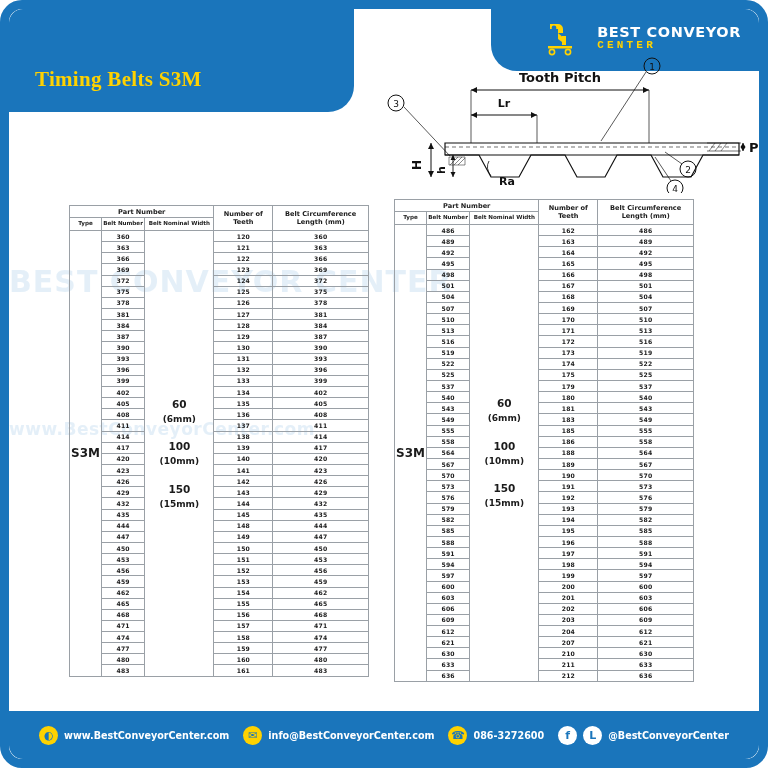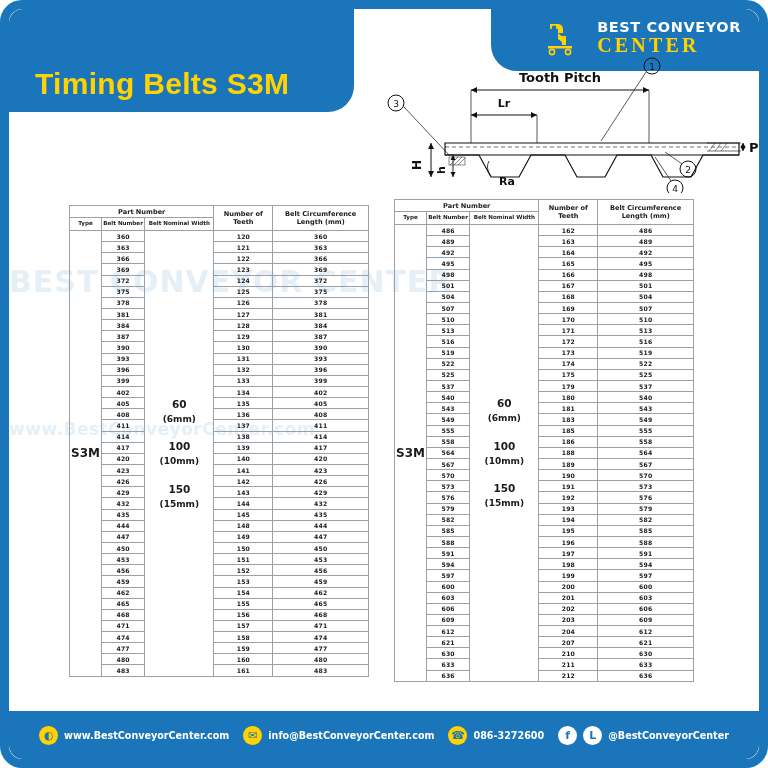--- a/index.html
+++ b/index.html
@@ -28,43 +28,43 @@
 
   
   .hdr-left {
     position:absolute; left:0; top:0;
     width:345px; height:103px;
     background:#1a75bb;
     border-bottom-right-radius:26px;
   }
   .hdr-title {
     position:absolute; left:26px; top:58px;
-    font-size:30px; font-weight:bold; color:#ffd200;
+    font-size:21px; font-weight:bold; color:#ffd200;
     letter-spacing:.3px;
-    font-family:Liberation Sans, sans-serif;
+    font-family:Liberation Serif, serif;
   }
   .hdr-right {
     position:absolute; right:0; top:0;
     width:268px; height:62px;
     background:#1a75bb;
     border-bottom-left-radius:26px;
   }
   .logo-wrap {
     position:absolute; right:18px; top:11px;
     display:flex; align-items:center; gap:21px;
   }
   .logo-mark { width:32px; height:36px; }
   .logo-text { line-height:1.05; }
   .logo-text .l1 {
     color:#ffffff; font-size:14.5px; font-weight:bold; letter-spacing:.6px;
     font-family:"DejaVu Sans", sans-serif;
   }
   .logo-text .l2 {
-    color:#ffd200; font-size:20px; font-weight:bold; letter-spacing:3.2px;
-    font-family:Liberation Serif, serif;
+    color:#ffd200; font-size:11px; font-weight:bold; letter-spacing:3.2px;
+    font-family:Liberation Mono, monospace;
   }
 
   
   .diagram { position:absolute; left:340px; top:24px; width:410px; height:160px; }
   .diagram text { font-family:"DejaVu Sans", sans-serif; }
 
   
   .tbl-wrap { position:absolute; }
   .tbl-left  { left:60px;  top:196px; width:300px; }
   .tbl-right { left:385px; top:190px; width:300px; }

